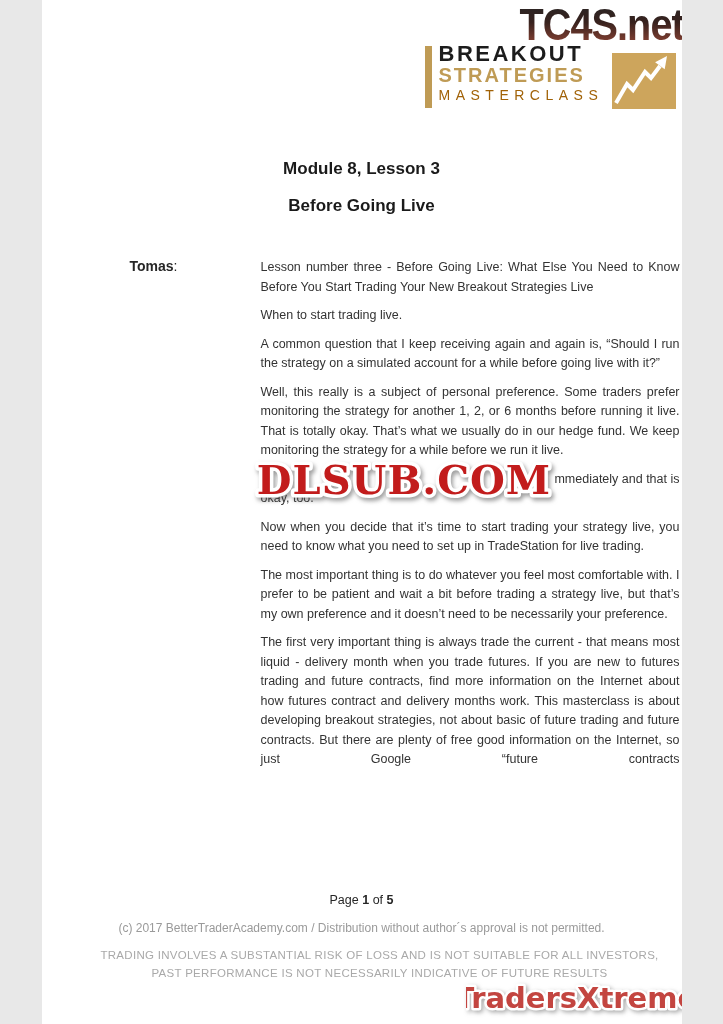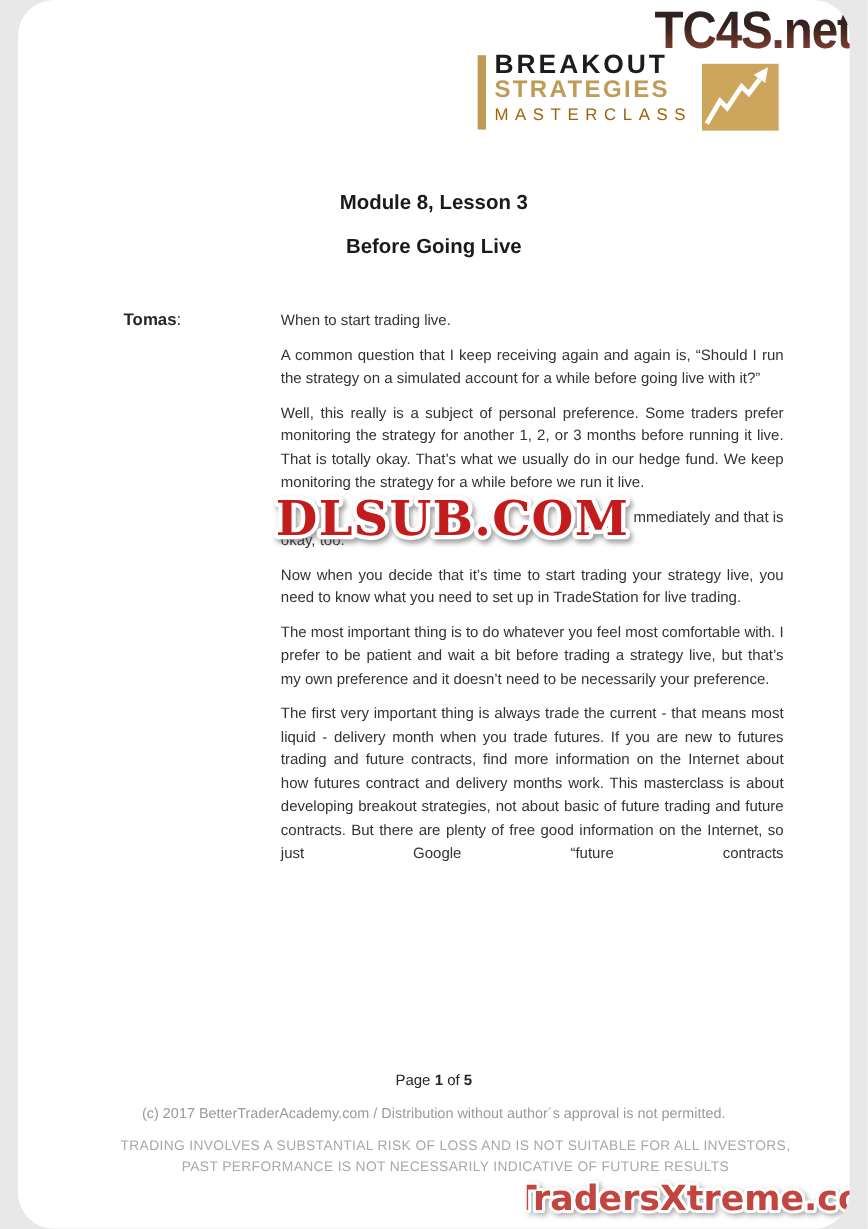--- a/index.html
+++ b/index.html
@@ -1,19 +1,19 @@
 <!DOCTYPE html>
 <html><head>
 <meta charset="utf-8">
 <style>
   html,body{margin:0;padding:0;background:#e8e8e8;}
   .page{
-    position:relative;width:693px;height:1024px;margin:0 auto;
+    position:relative;width:640px;height:1024px;margin:0 auto;
     background:#ffffff;overflow:hidden;
-    font-family:"Liberation Sans",sans-serif;color:#303030;border-radius:30px;
+    font-family:"Liberation Sans",sans-serif;color:#303030;
   }
   
   .wm-top{position:absolute;top:3px;right:-2px;}
   
   .logo{position:absolute;left:383px;top:42px;width:255px;height:68px;}
   .logo-bar{position:absolute;left:0;top:4px;width:7px;height:62px;}
   .logo-text{position:absolute;left:14px;top:0;}
   .logo-l1{font-size:22px;font-weight:700;letter-spacing:2.5px;color:#1c1c1c;line-height:23px;}
   .logo-l2{font-size:20px;font-weight:700;letter-spacing:2px;line-height:21px;}
   .logo-l3{font-size:14px;font-weight:400;letter-spacing:5.5px;color:#a16207;line-height:19px;}
@@ -79,23 +79,24 @@
       </svg>
     </div>
   </div>
 
   <div class="title1">Module 8, Lesson 3</div>
   <div class="title2">Before Going Live</div>
 
   <div class="speaker"><b>Tomas</b><span>:</span></div>
 
   <div class="body-col" id="paragraphs">
+      <div class="para">Lesson number three - Before Going Live: What Else You Need to Know Before You Start Trading Your New Breakout Strategies Live</div>
       <div class="para">When to start trading live.</div>
       <div class="para">A common question that I keep receiving again and again is, “Should I run the strategy on a simulated account for a while before going live with it?”</div>
-      <div class="para">Well, this really is a subject of personal preference. Some traders prefer monitoring the strategy for another 1, 2, or 3 months before running it live. That is totally okay. That’s what we usually do in our hedge fund. We keep monitoring the strategy for a while before we run it live.</div>
+      <div class="para">Well, this really is a subject of personal preference. Some traders prefer monitoring the strategy for another 1, 2, or 6 months before running it live. That is totally okay. That’s what we usually do in our hedge fund. We keep monitoring the strategy for a while before we run it live.</div>
       <div class="para">
         <div class="spread">
           <span>B</span>
           <span>mmediately and that is</span>
           <span class="wm-mid"><svg width="310" height="52">
               <text x="155" y="40" text-anchor="middle" font-family="DejaVu Serif, serif" font-size="40" font-weight="700" letter-spacing="1" fill="#c21c1c" stroke="#ffffff" stroke-width="7" stroke-linejoin="round" style="paint-order:stroke">DLSUB.COM</text>
             </svg></span>
         </div>
         <div>okay, too.</div>
       </div>

